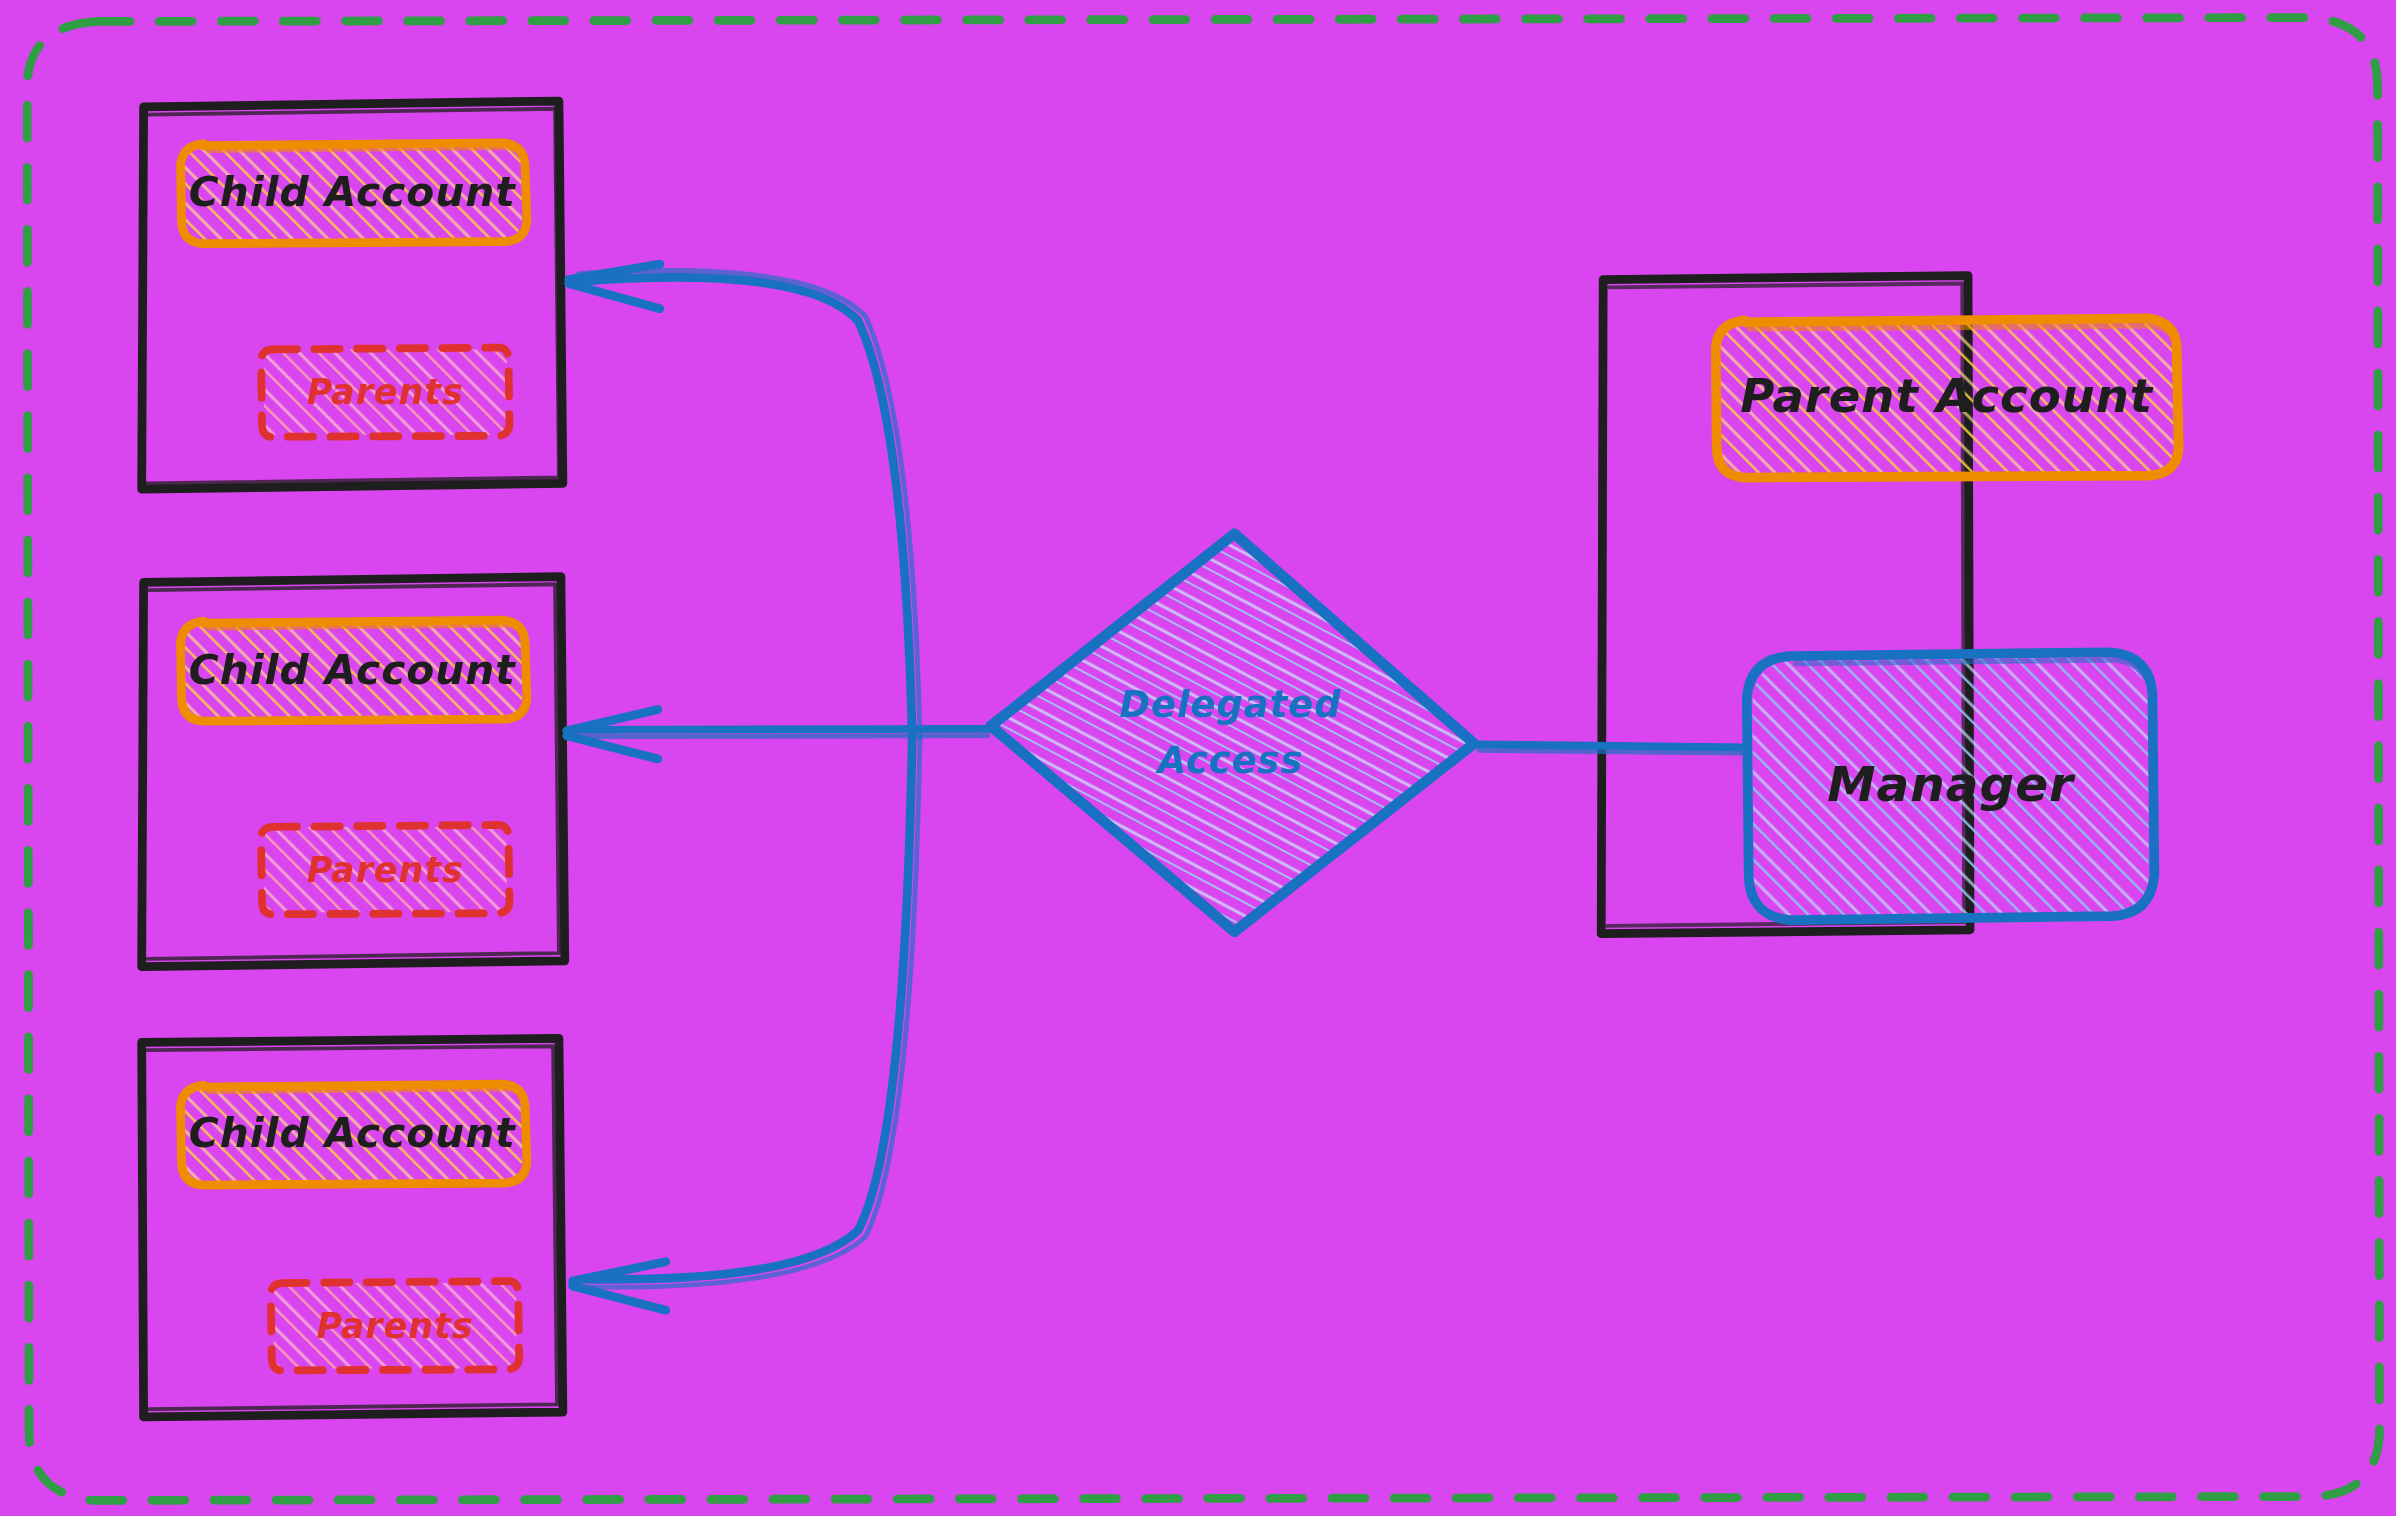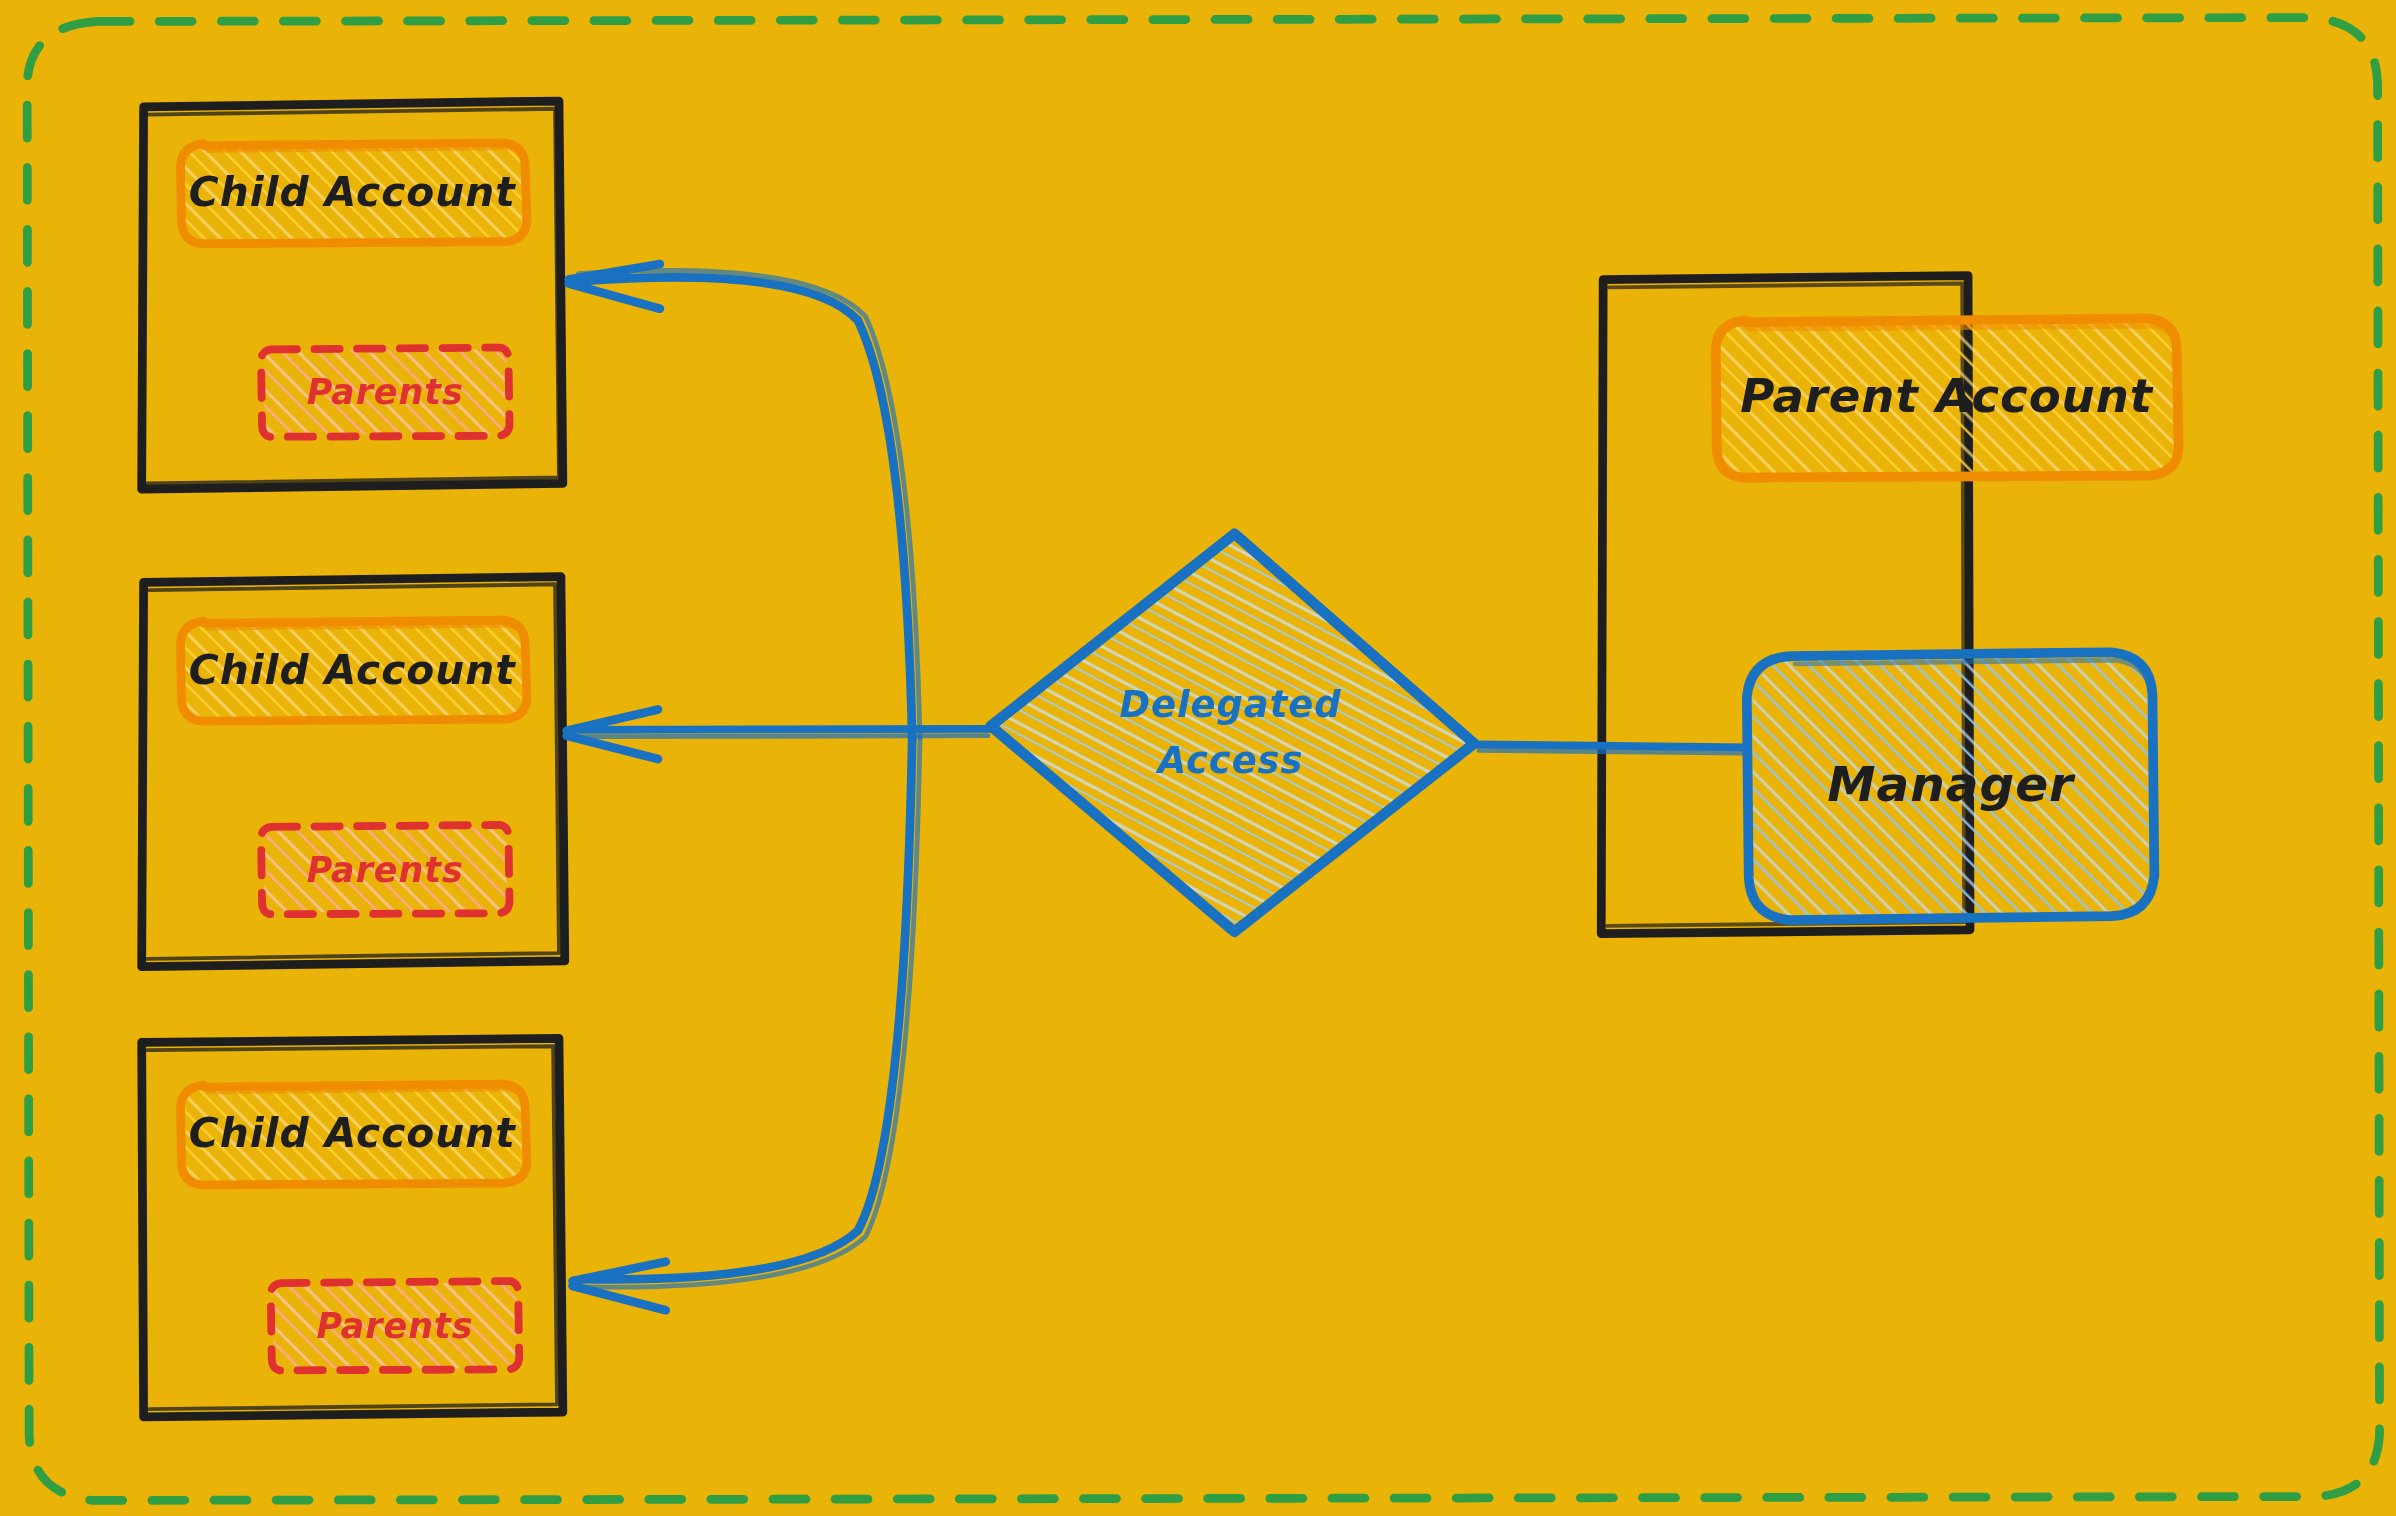--- a/index.html
+++ b/index.html
@@ -7,21 +7,21 @@
     padding: 0;
     background: #ffffff;
   }
   body {
     font-family: "DejaVu Sans", sans-serif;
   }
   #stage {
     position: relative;
     width: 2397px;
     height: 1517px;
-    background: #eab308;
+    background: #d946ef;
     overflow: hidden;
   }
   #stage svg {
     position: absolute;
     top: 0;
     left: 0;
     width: 2397px;
     height: 1517px;
   }
   .lbl {

